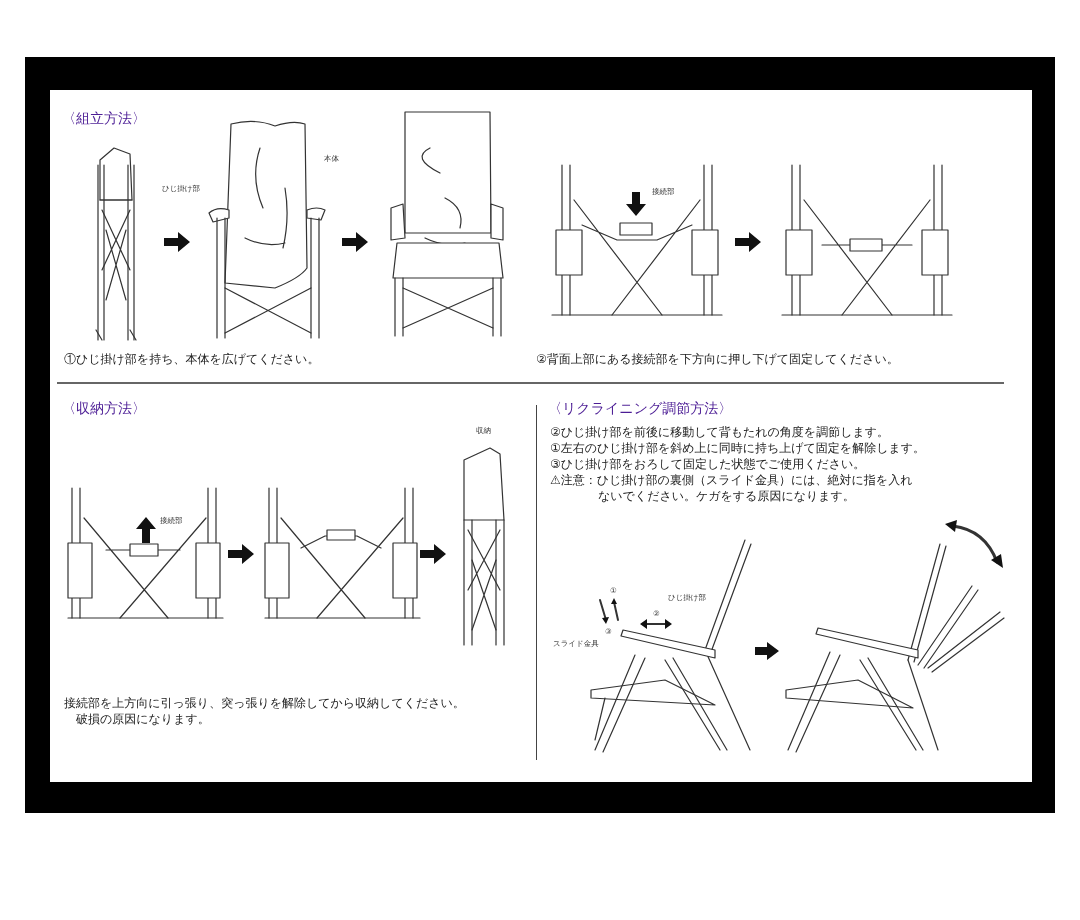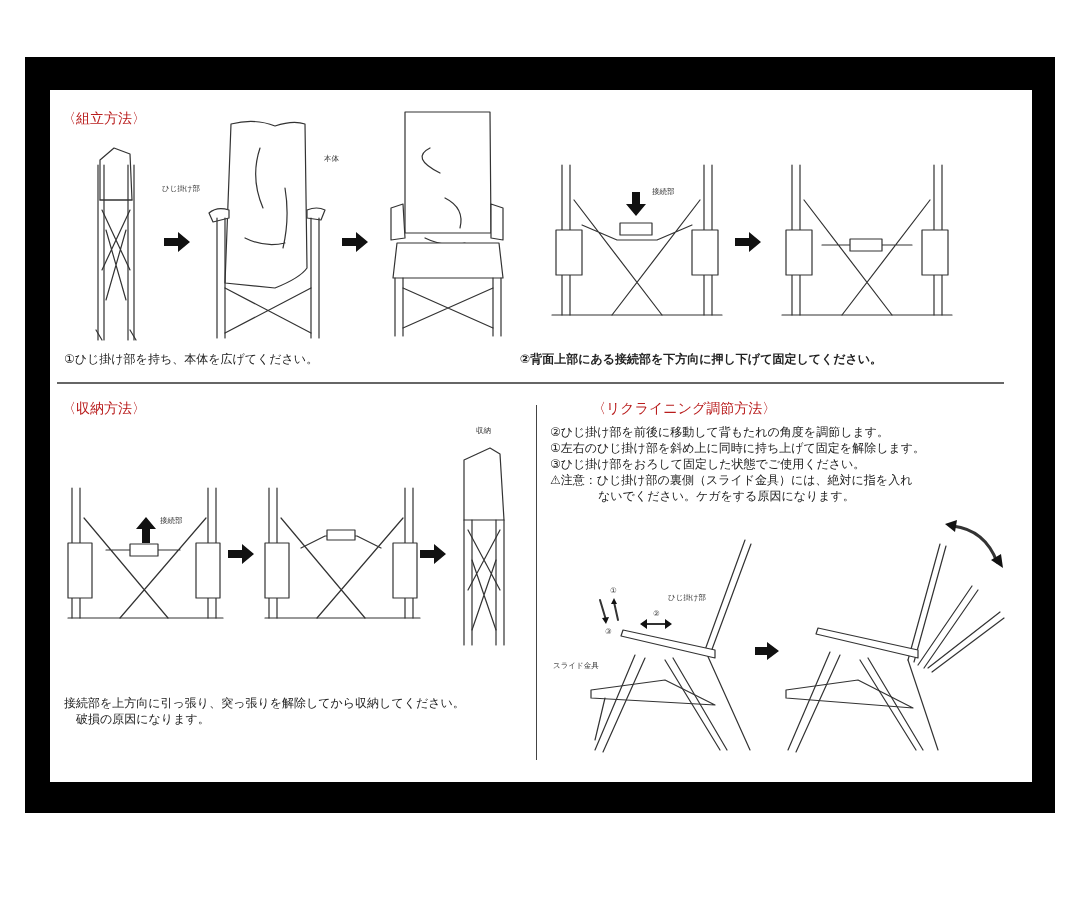--- a/index.html
+++ b/index.html
@@ -1,20 +1,20 @@
 <!DOCTYPE html>
 <html><head>
 <meta charset="utf-8">
 <style>
   html,body{margin:0;padding:0;background:#fff;}
   body{width:1080px;height:920px;position:relative;overflow:hidden;font-family:"DejaVu Sans",sans-serif;color:#222;}
   .frame{position:absolute;left:25px;top:57px;width:1030px;height:756px;background:#000;}
   .sheet{position:absolute;left:50px;top:90px;width:982px;height:692px;background:#fff;}
   .abs{position:absolute;}
-  .heading{font-size:14px;color:#b91c1c;white-space:nowrap;}
+  .heading{font-size:14px;color:#4c1d95;white-space:nowrap;}
   .caption{font-size:12px;color:#222;white-space:nowrap;}
   .small{font-size:7.5px;color:#333;white-space:nowrap;}
   .lines div{font-size:12px;line-height:16px;white-space:nowrap;color:#222;}
   .hr{position:absolute;left:57px;top:382px;width:947px;height:2px;background:#666;}
   .vr{position:absolute;left:536px;top:405px;width:1px;height:355px;background:#444;}
   svg{position:absolute;overflow:visible;}
   .ln{fill:none;stroke:#333;stroke-width:1.2;stroke-linecap:round;stroke-linejoin:round;}
   .lf{fill:#fff;stroke:#333;stroke-width:1.2;stroke-linejoin:round;}
   .arr{fill:#111;}
 </style>
@@ -53,21 +53,21 @@
 <svg style="left:385px;top:108px;" width="125" height="235">
   <path class="lf" d="M20 4 L105 4 L106 125 L20 125 Z"></path>
   <path class="ln" d="M45 40 Q25 50 55 65 M60 90 Q80 100 75 120 M40 130 Q60 140 80 135"></path>
   <path class="lf" d="M6 100 L18 96 L20 130 L6 132 Z"></path>
   <path class="lf" d="M106 96 L118 100 L118 132 L106 130 Z"></path>
   <path class="lf" d="M12 135 L114 135 L118 170 L8 170 Z"></path>
   <path class="ln" d="M10 170 L10 228 M18 170 L18 228 M108 170 L108 228 M116 170 L116 228"></path>
   <path class="ln" d="M18 180 L108 220 M108 180 L18 220"></path>
 </svg>
 
-<div class="abs caption" style="left:64px;top:351px;">①ひじ掛け部を持ち、本体を広げてください。</div>
+<div class="abs caption" style="left:64px;top:351px;font-family:Liberation Serif, serif;">①ひじ掛け部を持ち、本体を広げてください。</div>
 
 <svg style="left:552px;top:165px;" width="170" height="155">
   <path class="ln" d="M10 0 L10 150 M18 0 L18 150 M152 0 L152 150 M160 0 L160 150"></path>
   <path class="lf" d="M4 65 L30 65 L30 110 L4 110 Z M140 65 L166 65 L166 110 L140 110 Z"></path>
   <path class="ln" d="M22 35 L110 150 M148 35 L60 150 M30 60 L65 75 L105 75 L140 60"></path>
   <rect class="lf" x="68" y="58" width="32" height="12"></rect>
   <path class="ln" d="M0 150 L170 150"></path>
 </svg>
 <svg style="left:626px;top:192px;" width="20" height="24">
     <path class="arr" d="M6 0 H14 V12 H20 L10 24 L0 12 H6 Z"></path>
@@ -77,21 +77,21 @@
     <path class="arr" d="M0 6 H14 V0 L26 10 L14 20 V14 H0 Z"></path>
   </svg>
 <svg style="left:782px;top:165px;" width="170" height="155">
   <path class="ln" d="M10 0 L10 150 M18 0 L18 150 M152 0 L152 150 M160 0 L160 150"></path>
   <path class="lf" d="M4 65 L30 65 L30 110 L4 110 Z M140 65 L166 65 L166 110 L140 110 Z"></path>
   <path class="ln" d="M22 35 L110 150 M148 35 L60 150 M40 80 L130 80"></path>
   <rect class="lf" x="68" y="74" width="32" height="12"></rect>
   <path class="ln" d="M0 150 L170 150"></path>
 </svg>
 
-<div class="abs caption" style="left:520px;top:351px;font-weight:bold;">②背面上部にある接続部を下方向に押し下げて固定してください。</div>
+<div class="abs caption" style="left:536px;top:351px;">②背面上部にある接続部を下方向に押し下げて固定してください。</div>
 
 <div class="hr"></div>
 <div class="vr"></div>
 
 <div class="abs heading" style="left:62px;top:400px;">〈収納方法〉</div>
 
 <svg style="left:68px;top:488px;" width="155" height="135">
   <path class="ln" d="M4 0 L4 130 M12 0 L12 130 M140 0 L140 130 M148 0 L148 130"></path>
   <path class="lf" d="M0 55 L24 55 L24 110 L0 110 Z M128 55 L152 55 L152 110 L128 110 Z"></path>
   <path class="ln" d="M16 30 L100 130 M138 30 L52 130 M38 62 L112 62"></path>
@@ -120,21 +120,21 @@
   <path class="ln" d="M4 80 L4 205 M12 80 L12 205 M36 80 L36 205 M44 80 L44 205"></path>
   <path class="ln" d="M8 90 L40 150 M40 90 L8 150 M12 120 L36 190 M36 120 L12 190"></path>
 </svg>
 <div class="abs small" style="left:476px;top:426px;">収納</div>
 
 <div class="abs lines" style="left:64px;top:695px;">
   <div>接続部を上方向に引っ張り、突っ張りを解除してから収納してください。</div>
   <div>　破損の原因になります。</div>
 </div>
 
-<div class="abs heading" style="left:548px;top:400px;margin-left:44px;">〈リクライニング調節方法〉</div>
+<div class="abs heading" style="left:548px;top:400px;">〈リクライニング調節方法〉</div>
 <div class="abs lines" style="left:550px;top:424px;">
   <div>②ひじ掛け部を前後に移動して背もたれの角度を調節します。</div>
   <div>①左右のひじ掛け部を斜め上に同時に持ち上げて固定を解除します。</div>
   <div>③ひじ掛け部をおろして固定した状態でご使用ください。</div>
   <div>⚠注意：ひじ掛け部の裏側（スライド金具）には、絶対に指を入れ</div>
   <div>　　　　ないでください。ケガをする原因になります。</div>
 </div>
 
 <svg style="left:575px;top:540px;" width="180" height="220">
   <path class="ln" d="M170 0 L130 110 L175 210 M176 4 L136 112"></path>
@@ -147,21 +147,21 @@
 <div class="abs small" style="left:605px;top:627px;">③</div>
 <svg style="left:598px;top:598px;" width="26" height="26">
   <path class="ln" style="stroke-width:2" d="M2 2 L8 22 M20 22 L16 4"></path>
   <path class="arr" d="M4 20 L8 26 L11 19 Z M13 6 L16 0 L19 6 Z"></path>
 </svg>
 <svg style="left:640px;top:618px;" width="32" height="12">
   <path class="ln" style="stroke-width:2" d="M4 6 L28 6"></path>
   <path class="arr" d="M0 6 L7 1 L7 11 Z M32 6 L25 1 L25 11 Z"></path>
 </svg>
 <div class="abs small" style="left:668px;top:593px;">ひじ掛け部</div>
-<div class="abs small" style="left:553px;top:661px;">スライド金具</div>
+<div class="abs small" style="left:553px;top:639px;">スライド金具</div>
 
 <svg style="left:755px;top:642px;" width="24" height="18">
     <path class="arr" d="M0 5 H12 V0 L24 9 L12 18 V13 H0 Z"></path>
   </svg>
 
 <svg style="left:768px;top:540px;" width="240" height="220">
   <path class="ln" d="M172 4 L140 120 M178 6 L146 122"></path>
   <path class="ln" d="M204 46 L150 125 M210 50 L156 128"></path>
   <path class="ln" d="M232 72 L160 128 M236 78 L164 132"></path>
   <path class="lf" d="M50 88 L150 110 L150 118 L48 94 Z"></path>

